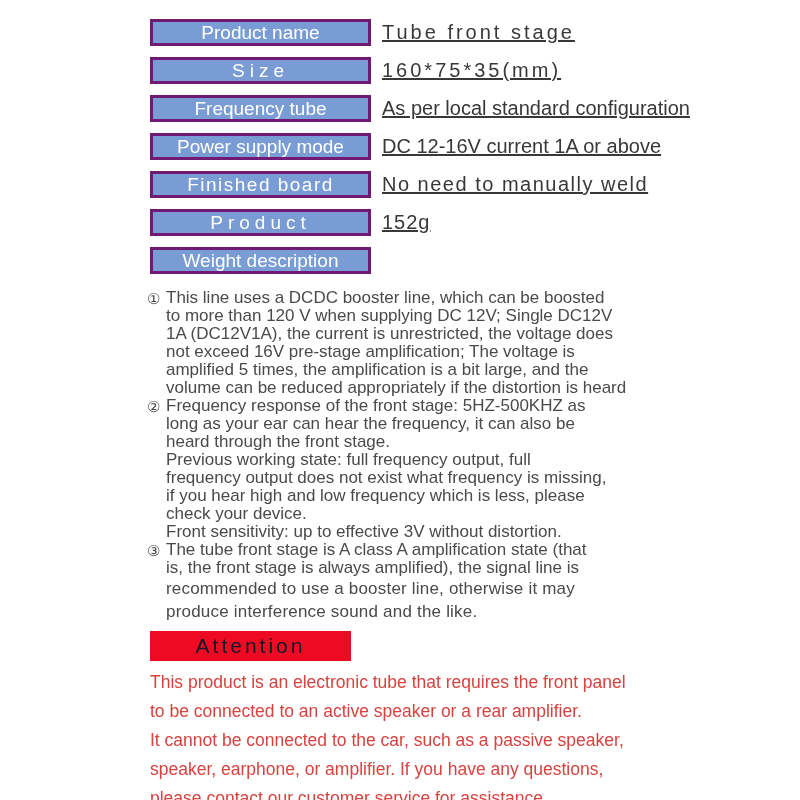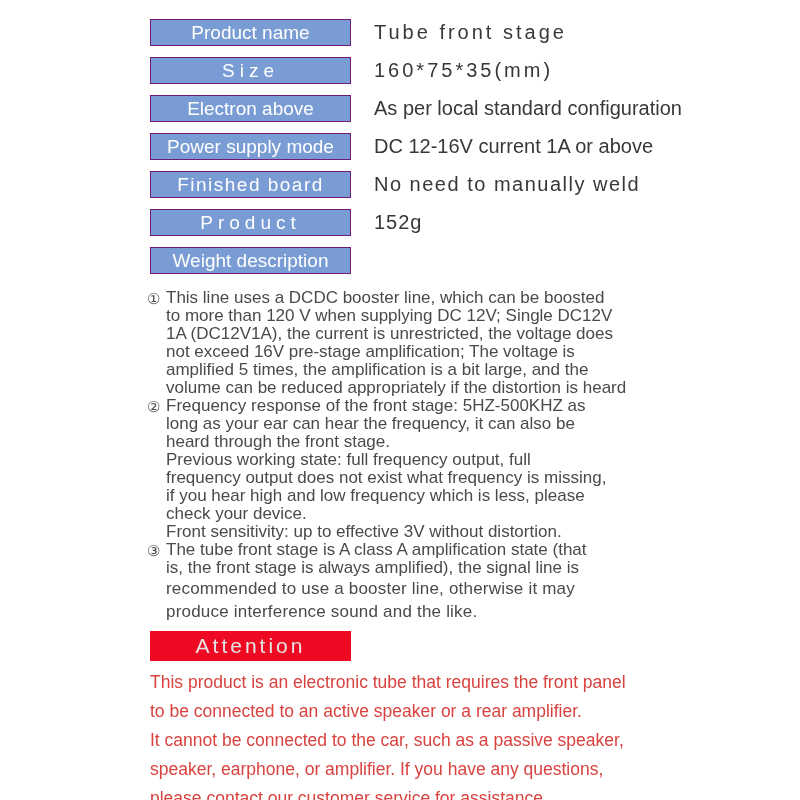--- a/index.html
+++ b/index.html
@@ -21,36 +21,37 @@
 
   
   .spec-row {
     display: flex;
     align-items: center;
     height: 27px;
     margin-bottom: 11px;
   }
   .spec-label {
     box-sizing: border-box;
-    width: 201px;
+    width: 221px;
     height: 27px;
     background: #7a9cd4;
-    border: 1px solid #701a75;
+    border: 3px solid #701a75;
     color: #ffffff;
     font-size: 19px;
     display: flex;
     align-items: center;
     justify-content: center;
     white-space: nowrap;
   }
   .spec-value {
-    margin-left: 23px;
+    margin-left: 11px;
     font-size: 20px;
     color: #383838;
     white-space: nowrap;
+    text-decoration: underline;
   }
   .ls-wide   { letter-spacing: 5px; }
   .ls-med    { letter-spacing: 3px; }
   .ls-small  { letter-spacing: 1.5px; }
   .ls-tiny   { letter-spacing: 1px; }
 
   
   .description {
     margin-top: 15px;
     width: 530px;
@@ -78,21 +79,21 @@
     line-height: 23px;
     letter-spacing: 0.2px;
   }
 
   
   .attention-banner {
     margin-top: 8px;
     width: 201px;
     height: 30px;
     background: #ee0a22;
-    color: #e5e5e5;
+    color: #0f172a;
     font-size: 21px;
     letter-spacing: 3px;
     display: flex;
     align-items: center;
     justify-content: center;
   }
   .attention-text {
     margin-top: 7px;
     width: 560px;
     color: #d8423f;
@@ -110,21 +111,21 @@
     <div>
       <div class="spec-row">
         <div class="spec-label">Product name</div>
         <div class="spec-value ls-med">Tube front stage</div>
       </div>
       <div class="spec-row">
         <div class="spec-label ls-wide">Size</div>
         <div class="spec-value ls-med">160*75*35(mm)</div>
       </div>
       <div class="spec-row">
-        <div class="spec-label">Electron above</div>
+        <div class="spec-label">Frequency tube</div>
         <div class="spec-value">As per local standard configuration</div>
       </div>
       <div class="spec-row">
         <div class="spec-label">Power supply mode</div>
         <div class="spec-value">DC 12-16V current 1A or above</div>
       </div>
       <div class="spec-row">
         <div class="spec-label ls-small">Finished board</div>
         <div class="spec-value ls-small">No need to manually weld</div>
       </div>

